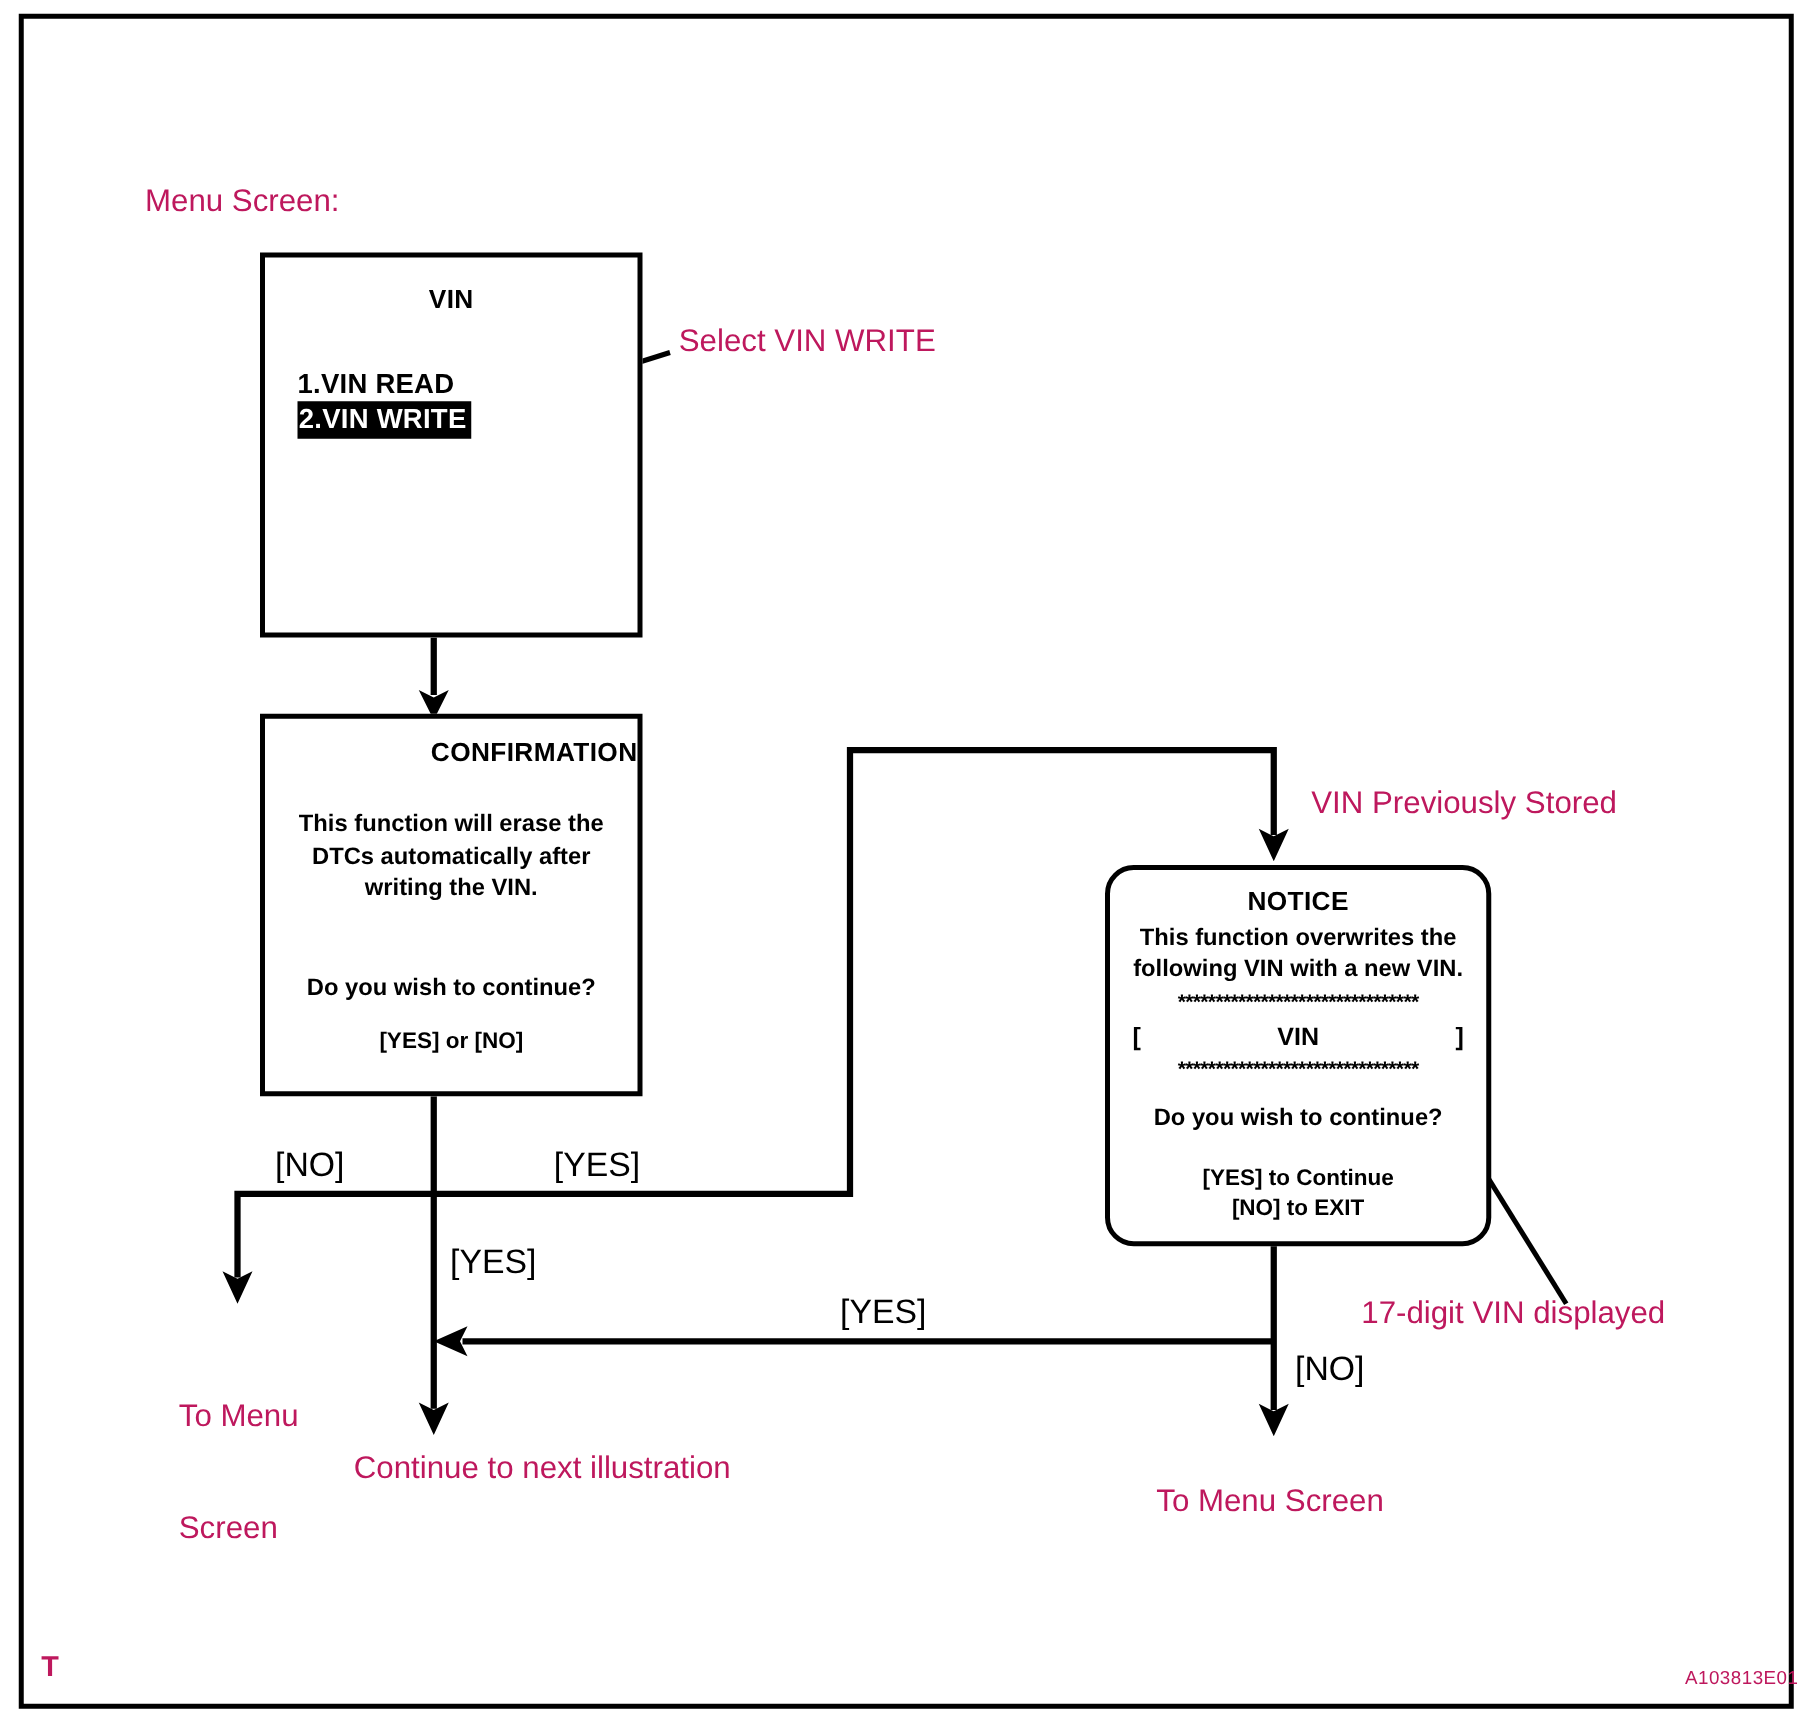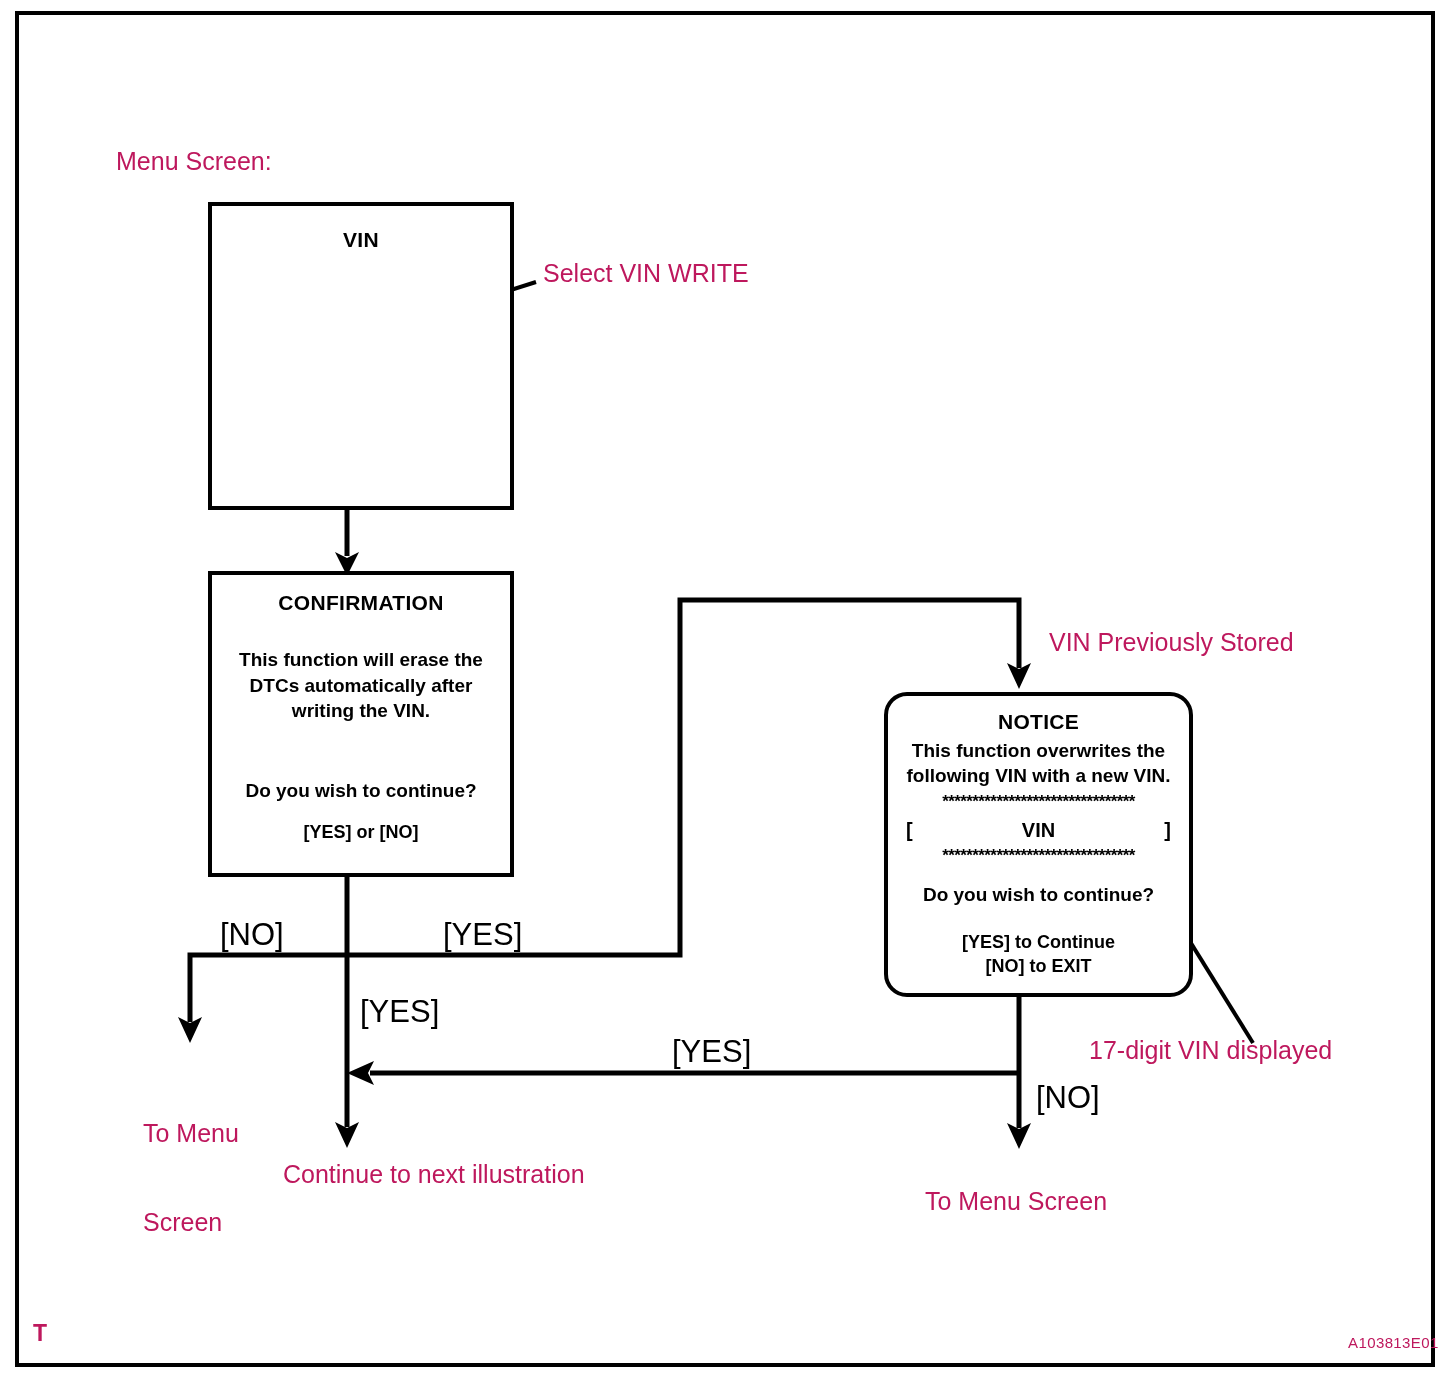--- a/index.html
+++ b/index.html
@@ -92,21 +92,21 @@
   }
   .menu-item.selected {
     background: #000;
     color: #fff;
     display: inline-block;
     padding: 1px 4px 2px 1px;
   }
 
   
   #confirmation-box { left: 188px; top: 571px; width: 306px; height: 306px; }
-  #confirmation-box .screen-title { margin-top: 16px; }
+  #confirmation-box .screen-title { margin-top: 16px; text-align: right; }
   .conf-body {
     margin-top: 32px;
     font-weight: 700;
     font-size: 19px;
     line-height: 1.35;
   }
   .conf-question {
     margin-top: 56px;
     font-weight: 700;
     font-size: 19px;
@@ -151,21 +151,21 @@
   .notice-options {
     margin-top: 24px;
     font-weight: 700;
     font-size: 18px;
     line-height: 1.35;
   }
 
   
   .flow-label {
     position: absolute;
-    font-size: 31px;
+    font-size: 27px;
     font-weight: 400;
     white-space: pre;
   }
 </style>
 </head>
 <body>
 
 <div id="page">
 
   <div class="frame"></div>
@@ -212,20 +212,24 @@
 
     <line x1="364" y1="336" x2="536" y2="282" stroke="#000" stroke-width="4"></line>
 
     <line x1="1117" y1="824" x2="1253" y2="1043" stroke="#000" stroke-width="4"></line>
   </svg>
 
   <div class="lbl lbl-plain" style="left:116px; top:147px;">Menu Screen:</div>
 
   <div class="screen-box" id="vin-menu-box">
     <div class="screen-title">VIN</div>
+    <div class="menu-list">
+      <span class="menu-item">1.VIN READ</span>
+      <span class="menu-item selected">2.VIN WRITE</span>
+    </div>
   </div>
 
   <div class="lbl lbl-plain" style="left:543px; top:259px;">Select VIN WRITE</div>
 
   <div class="screen-box" id="confirmation-box">
     <div class="screen-title">CONFIRMATION</div>
     <div class="conf-body">
       <div>This function will erase the</div>
       <div>DTCs automatically after</div>
       <div>writing the VIN.</div>

